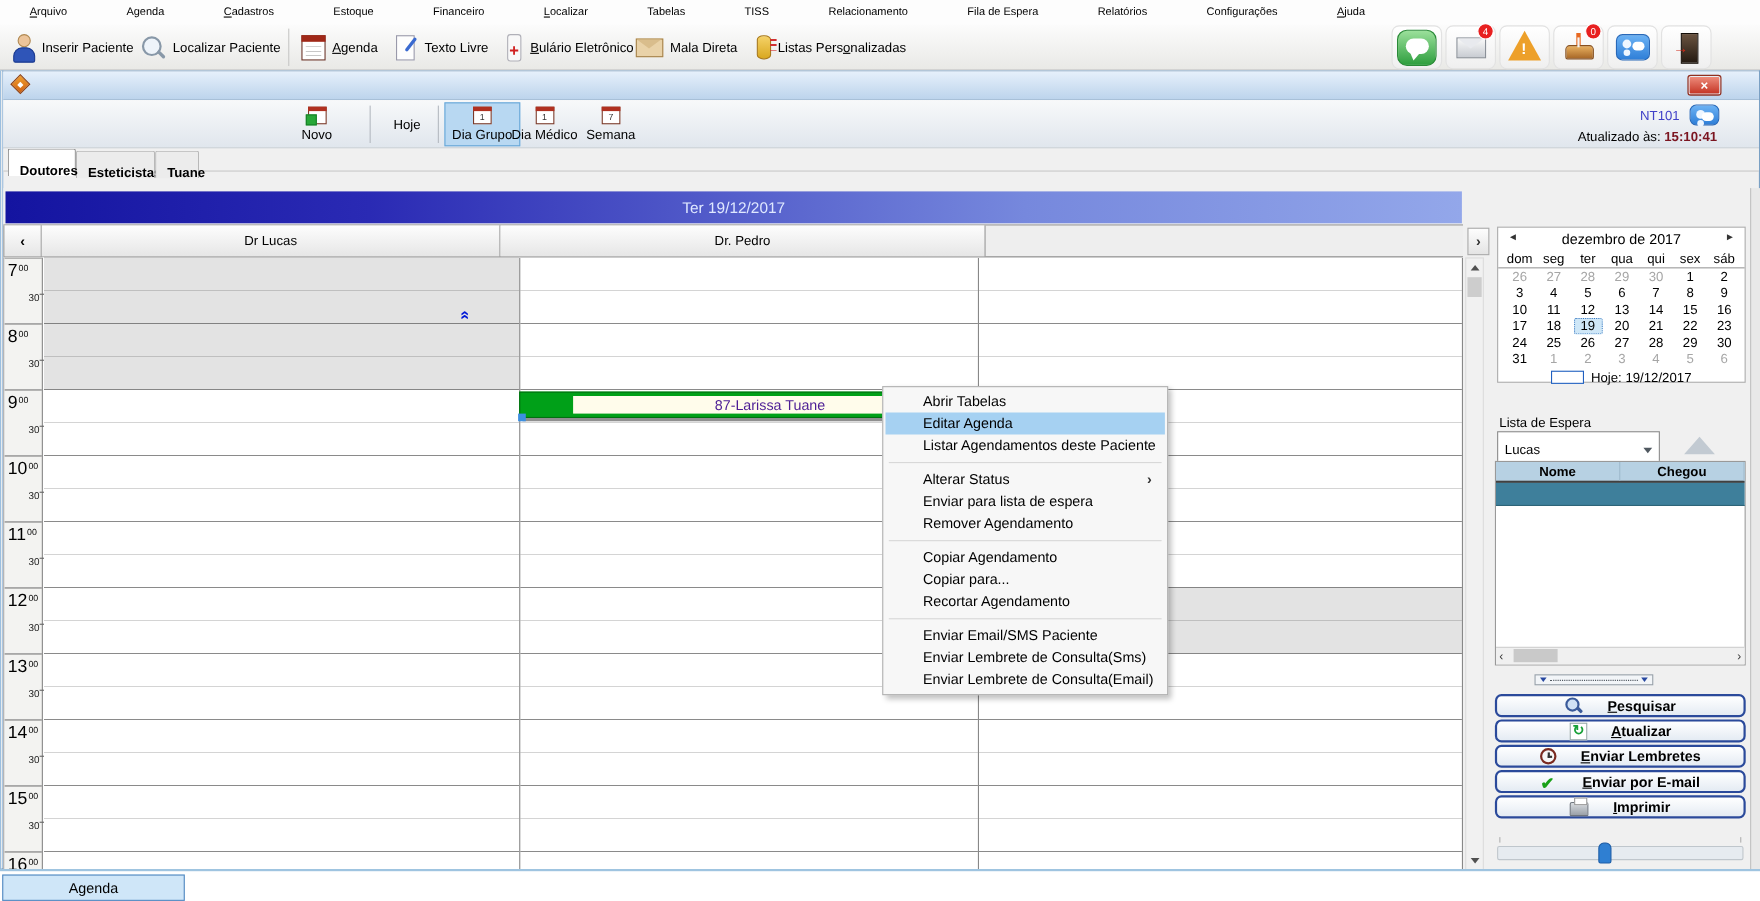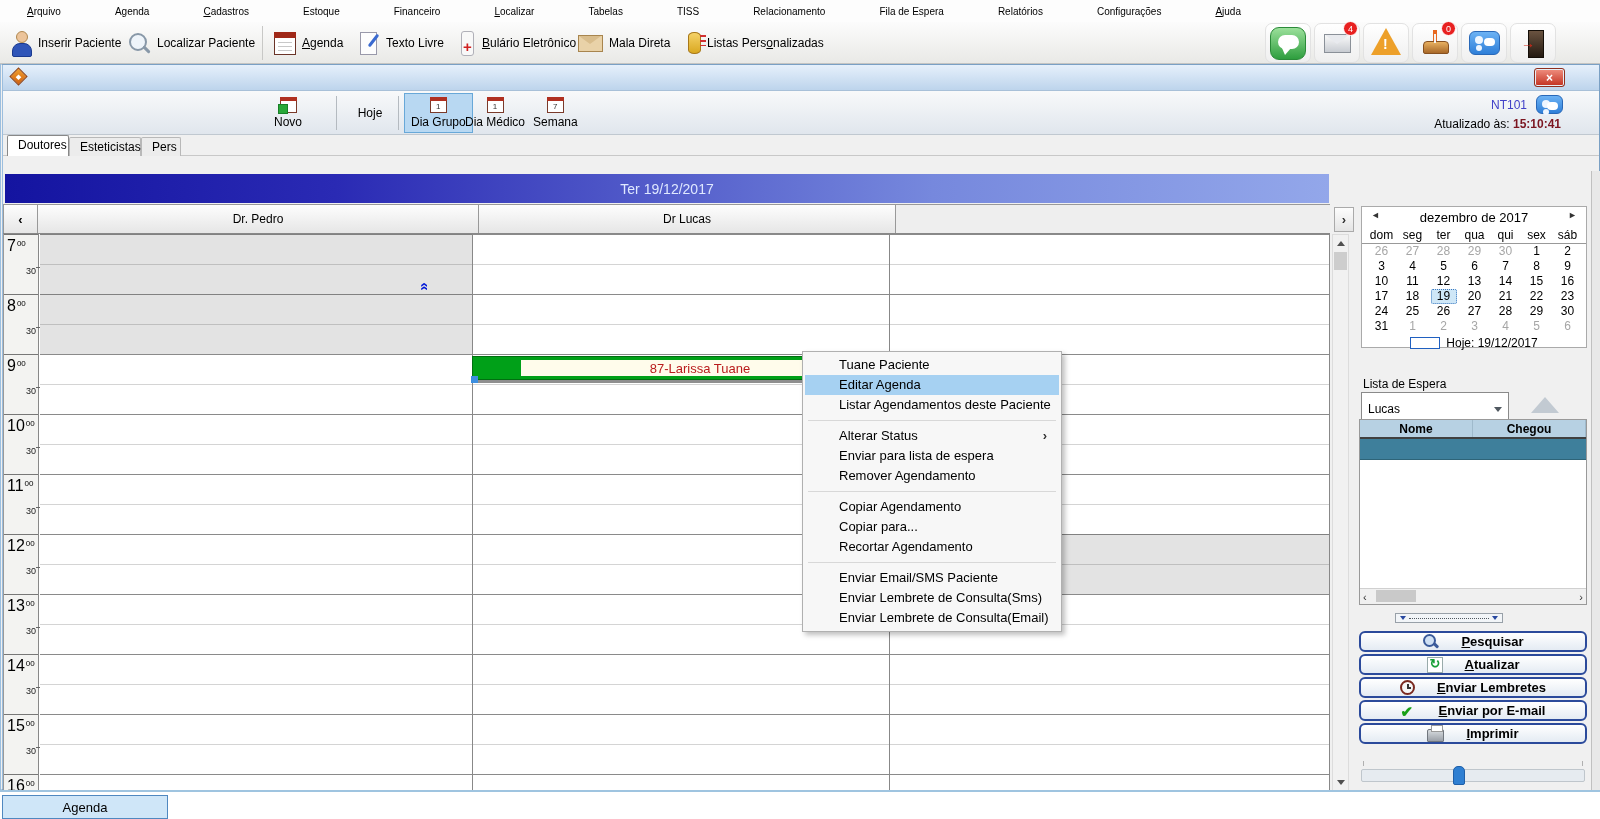--- a/index.html
+++ b/index.html
@@ -87,22 +87,22 @@
   .ic-scal::before{content:"";position:absolute;left:-1px;top:-1px;right:-1px;height:4px;background:#b03020;}
   .ic-scal .n{position:absolute;left:0;right:0;top:4px;text-align:center;font-size:8px;color:#333;}
   .ic-scal.novo::after{content:"";position:absolute;left:-3px;bottom:-2px;width:8px;height:8px;background:#28a838;border:1px solid #188028;}
   #nt-code{position:absolute;right:72px;top:7px;font-size:12px;color:#4141c8;}
   #nt-icon{position:absolute;right:36px;top:4px;}
   #updated{position:absolute;right:38px;top:26px;font-size:12px;}
   #updated b{color:#7b1520;}
 
   
   #tabsrow{position:absolute;left:0;top:70px;width:100%;height:21px;background:#f0f0f0;border-bottom:1px solid #c8c8c8;}
-  .tab{position:absolute;top:2px;height:19px;padding:2px 10px;font-size:12px;background:#ececec;
-    border:1px solid #b8b8b8;border-bottom:none;border-radius:2px 2px 0 0;}
+  .tab{position:absolute;top:2px;height:19px;padding:12px 10px;font-size:12px;background:#ececec;
+    border:1px solid #b8b8b8;border-bottom:none;border-radius:2px 2px 0 0;font-weight:bold;}
   .tab.active{background:#fff;top:0;height:21px;z-index:2;border-color:#888;}
 
   
   #content{position:absolute;left:0;top:106px;width:100%;height:632px;background:#f0f0f0;}
 
   #banner{position:absolute;left:2px;top:3px;width:1324px;height:29px;
     background:linear-gradient(to right,#1414a0 0%,#2a2ab4 25%,#7688dd 70%,#93a7ea 100%);
     color:#dfe8ff;font-size:14px;display:flex;align-items:center;justify-content:center;}
   #gheader{position:absolute;left:0;top:33px;width:1327px;height:30px;display:flex;
     border-top:1px solid #999;border-bottom:1px solid #888;background:#eee;}
@@ -130,21 +130,21 @@
   #col-pedro{left:885px;width:441px;border-left:1px solid #888;border-right:1px solid #888;}
   .blocked{position:absolute;left:0;right:0;background:rgba(90,90,90,0.17);}
   #blocked-jose{top:0;height:120px;}
   #blocked-pedro{top:300px;height:60px;}
   #jump-up{position:absolute;right:46px;top:44px;color:#0018d8;font-weight:bold;font-size:15px;
     transform:rotate(-90deg);display:inline-block;}
   
   #appt{position:absolute;left:468px;top:122px;width:416px;height:24px;background:#00a018;
     border:1px solid #007010;box-shadow:3px 3px 0 #8f8f8f;z-index:5;}
   #appt-inner{position:absolute;left:48px;right:8px;top:3px;bottom:3px;background:#fffceb;
-    display:flex;align-items:center;justify-content:center;font-size:13px;color:#b91c1c;}
+    display:flex;align-items:center;justify-content:center;font-size:13px;color:#4c1d95;}
   #appt-handle{position:absolute;right:-4px;top:-4px;width:11px;height:11px;background:#3d8fe0;border:1px solid #fff;}
   #appt-handle-bl{position:absolute;left:-2px;bottom:-4px;width:7px;height:7px;background:#3d8fe0;}
 
   
   #vscroll{position:absolute;left:1329px;top:63px;width:17px;height:557px;background:#f1f1f1;border:1px solid #dcdcdc;}
   .sb-btn{position:absolute;left:0;width:15px;height:16px;display:flex;align-items:center;justify-content:center;}
   .tri-up{width:0;height:0;border-left:4px solid transparent;border-right:4px solid transparent;border-bottom:5px solid #505050;}
   .tri-down{width:0;height:0;border-left:4px solid transparent;border-right:4px solid transparent;border-top:5px solid #505050;}
   #vthumb{position:absolute;left:1px;top:17px;width:13px;height:18px;background:#cdcdcd;}
 
@@ -331,30 +331,30 @@
     <span id="nt-code">NT101</span>
     <span id="nt-icon" class="ic ic-people" style="width:27px;height:19px"></span>
     <span id="updated">
       <span>Atualizado às:</span> <b>15:10:41</b>
     </span>
   </div>
 
   <div id="tabsrow">
     <div class="tab active" style="left:4px;width:62px"><span>Doutores</span></div>
     <div class="tab" style="left:66px;width:72px"><span>Esteticistas</span></div>
-    <div class="tab" style="left:138px;width:40px"><span>Pers</span></div>
+    <div class="tab" style="left:138px;width:40px"><span>Tuane</span></div>
   </div>
 
   <div id="content">
     <div id="banner">Ter 19/12/2017</div>
 
     <div id="gheader">
       <div class="gh stub">‹</div>
+      <div class="gh" style="width:417px">Dr Lucas</div>
       <div class="gh" style="width:441px">Dr. Pedro</div>
-      <div class="gh" style="width:417px">Dr Lucas</div>
     </div>
     <div id="next-day">›</div>
 
     <div id="grid-body">
       <div id="time-col">
           <div class="hour-cell">
             <div class="h-top"><span class="hnum">7</span><span class="hsup">00</span></div>
             <div class="h-half"><span class="h30">30</span></div>
           </div>
           <div class="hour-cell">
@@ -540,21 +540,21 @@
 
     <div id="right-strip"></div>
   </div>
 </div>
 
 <div id="bottombar">
   <div id="bottom-tab">Agenda</div>
 </div>
 
 <div id="context-menu">
-  <div class="cm-item"><span>Tuane Paciente</span></div>
+  <div class="cm-item"><span>Abrir Tabelas</span></div>
   <div class="cm-item hl"><span>Editar Agenda</span></div>
   <div class="cm-item"><span>Listar Agendamentos deste Paciente</span></div>
   <div class="cm-sep"></div>
   <div class="cm-item"><span>Alterar Status</span><span class="cm-sub">›</span></div>
   <div class="cm-item"><span>Enviar para lista de espera</span></div>
   <div class="cm-item"><span>Remover Agendamento</span></div>
   <div class="cm-sep"></div>
   <div class="cm-item"><span>Copiar Agendamento</span></div>
   <div class="cm-item"><span>Copiar para...</span></div>
   <div class="cm-item"><span>Recortar Agendamento</span></div>

